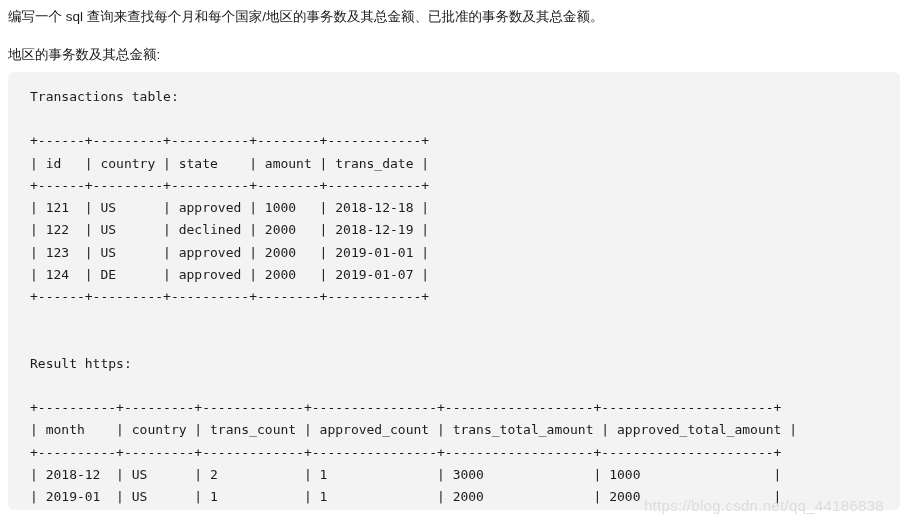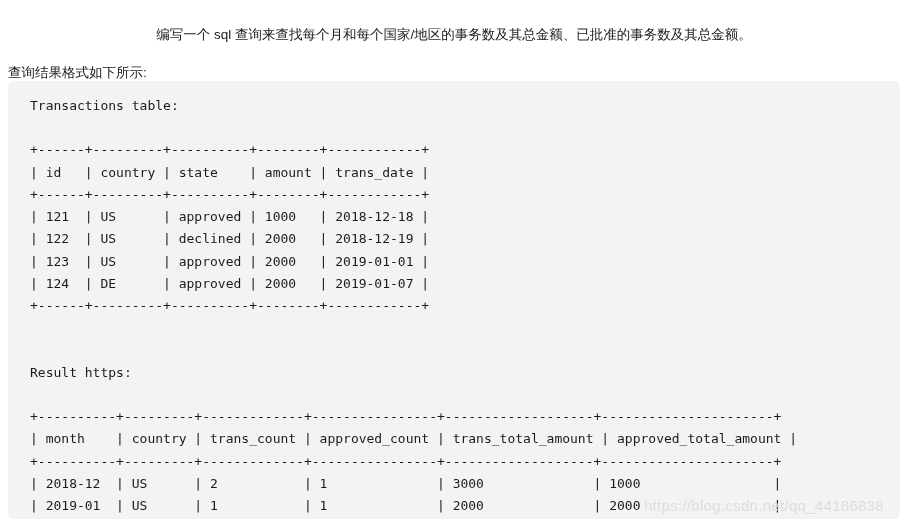--- a/index.html
+++ b/index.html
@@ -19,30 +19,29 @@
     padding: 0 8px;
   }
   .prose-line {
     font-family: "Liberation Sans", sans-serif;
     font-size: 13.5px;
     line-height: 20px;
     color: #1a1a1a;
     white-space: pre-wrap;
   }
   .prose-line.first {
-    padding-top: 25px;
-    text-align: center;
+    padding-top: 7px;
   }
   .prose-line.second {
     padding-top: 18px;
   }
   .code-block {
     position: absolute;
     left: 8px;
-    top: 81px;
+    top: 72px;
     width: 892px;
     height: 438px;
     box-sizing: border-box;
     background: #f3f3f3;
     border-radius: 6px;
     overflow: hidden;
   }
   .code-inner {
     padding: 14px 0 0 22px;
   }
@@ -67,21 +66,21 @@
     color: #dddddd;
     letter-spacing: 0.3px;
     user-select: none;
   }
 </style>
 </head>
 <body>
 
 <div class="prose">
   <div class="prose-line first">编写一个 sql 查询来查找每个月和每个国家/地区的事务数及其总金额、已批准的事务数及其总金额。</div>
-  <div class="prose-line second">查询结果格式如下所示:</div>
+  <div class="prose-line second">地区的事务数及其总金额:</div>
 </div>
 
 <div class="code-block">
   <div class="code-inner">
     <pre class="ascii">Transactions table:</pre>
     <div class="blank-gap"></div>
     <pre class="ascii">+------+---------+----------+--------+------------+
 | id   | country | state    | amount | trans_date |
 +------+---------+----------+--------+------------+
 | 121  | US      | approved | 1000   | 2018-12-18 |

